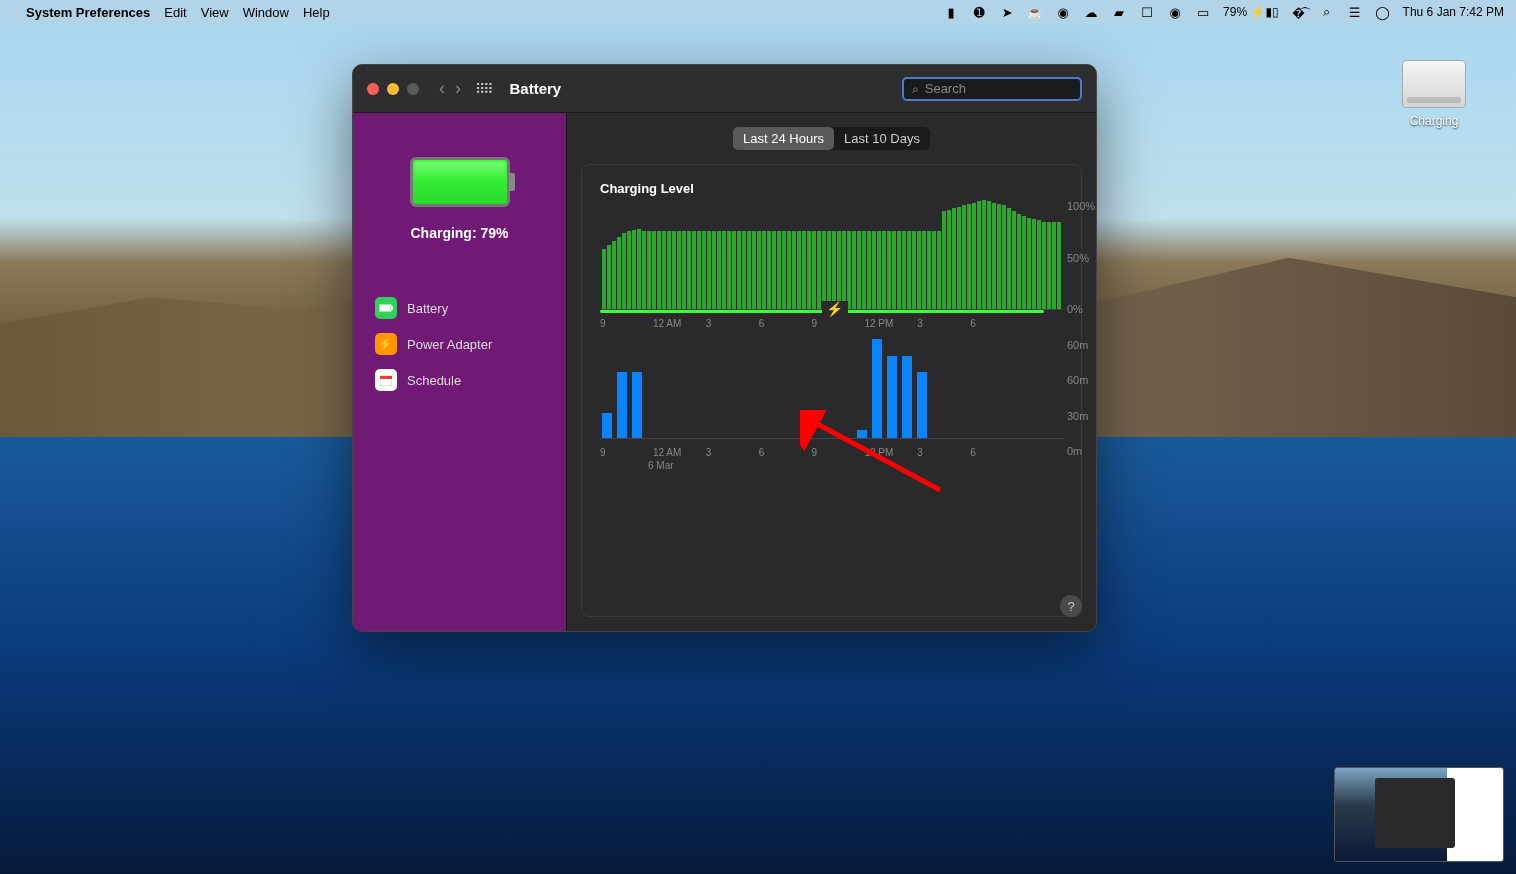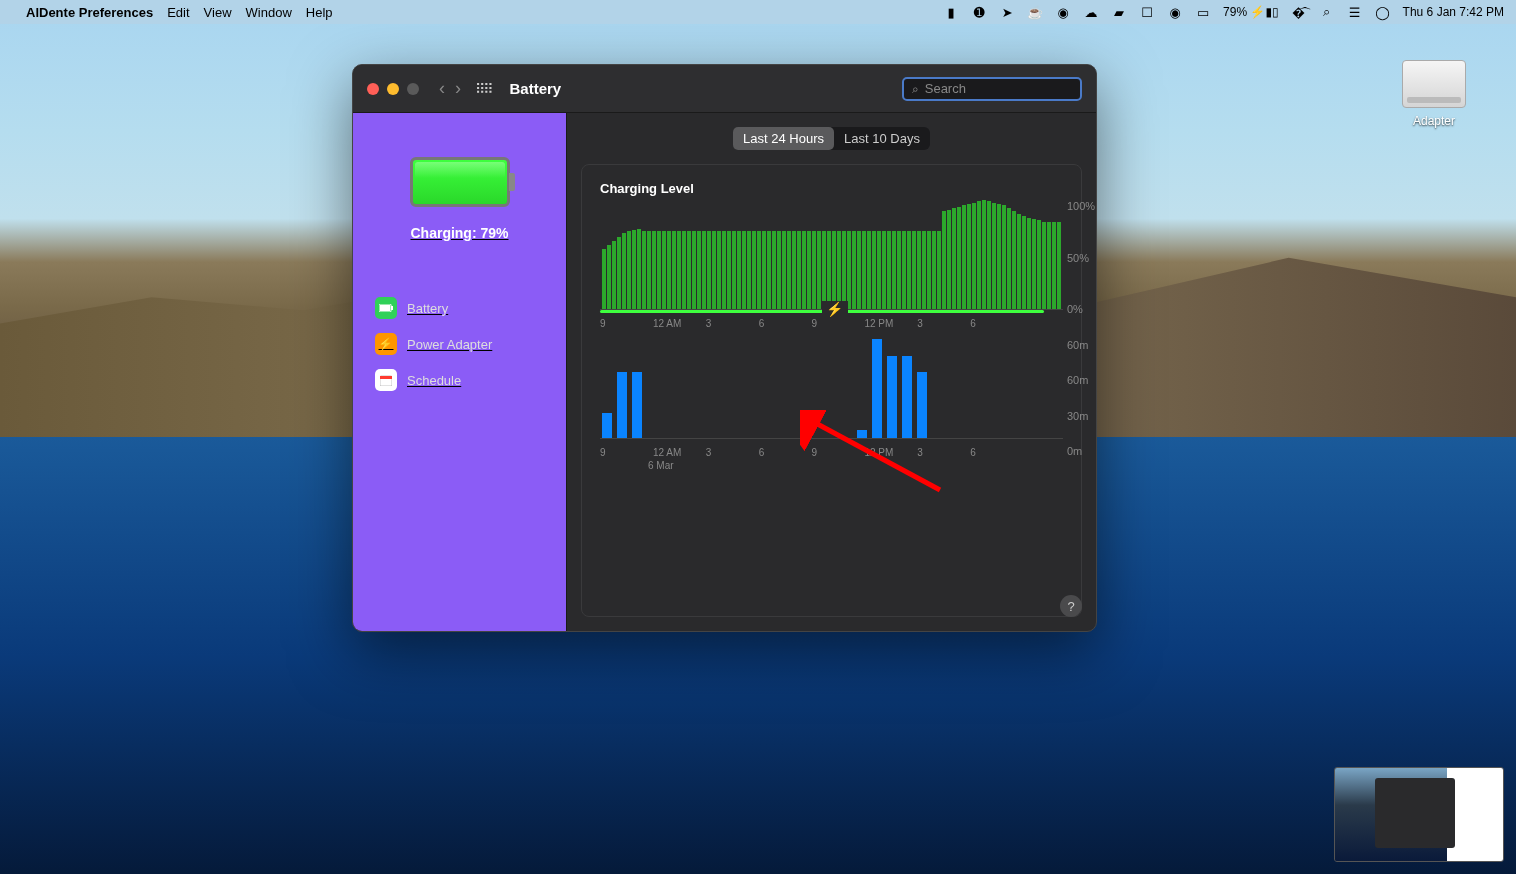--- a/index.html
+++ b/index.html
@@ -88,22 +88,22 @@
       background: transparent; border: none; color: #fff; font-size: 13px;
       outline: none; width: 100%;
     }
     .search-box input::placeholder { color: #888; }
 
     
     .window-body { flex: 1; display: flex; }
     
     
     .sidebar {
-      width: 214px; background: #8b5cf6; padding: 14px; border-right: 1px solid #1a1a1a;
-      display: flex; flex-direction: column; text-decoration: underline;
+      width: 214px; background: #701a75; padding: 14px; border-right: 1px solid #1a1a1a;
+      display: flex; flex-direction: column;
     }
     .battery-image {
       width: 100px; height: 50px; margin: 30px auto 18px;
       background: linear-gradient(to bottom, #3eff3e, #2ad82a);
       border: 3px solid #777; border-radius: 6px; position: relative;
     }
     .battery-image::after {
       content: ''; position: absolute; right: -8px; top: 30%; height: 40%; width: 6px;
       background: #888; border-radius: 0 2px 2px 0;
     }
@@ -188,21 +188,21 @@
 <body>
 
 <div class="desktop">
   <div class="mountains"></div>
   <div class="ocean"></div>
   <div class="island"></div>
 </div>
 
 <div class="menubar">
   <span class="apple"></span>
-  <span class="app-name">AlDente Preferences</span>
+  <span class="app-name">System Preferences</span>
   <span class="menu-item">Edit</span>
   <span class="menu-item">View</span>
   <span class="menu-item">Window</span>
   <span class="menu-item">Help</span>
   <div class="menubar-right">
     <span class="status-icon">▮</span>
     <span class="status-icon">➊</span>
     <span class="status-icon">➤</span>
     <span class="status-icon">☕</span>
     <span class="status-icon">◉</span>
@@ -215,21 +215,21 @@
     <span class="status-icon">�᷍</span>
     <span class="status-icon">⌕</span>
     <span class="status-icon">☰</span>
     <span class="status-icon">◯</span>
     <span class="datetime">Thu 6 Jan  7:42 PM</span>
   </div>
 </div>
 
 <div class="desktop-icon">
   <div class="drive"></div>
-  <div class="label">Adapter</div>
+  <div class="label">Charging</div>
 </div>
 
 <div class="pref-window">
   <div class="titlebar">
     <div class="traffic-lights">
       <span class="red"></span>
       <span class="yellow"></span>
       <span class="green"></span>
     </div>
     <div class="nav-arrows">

